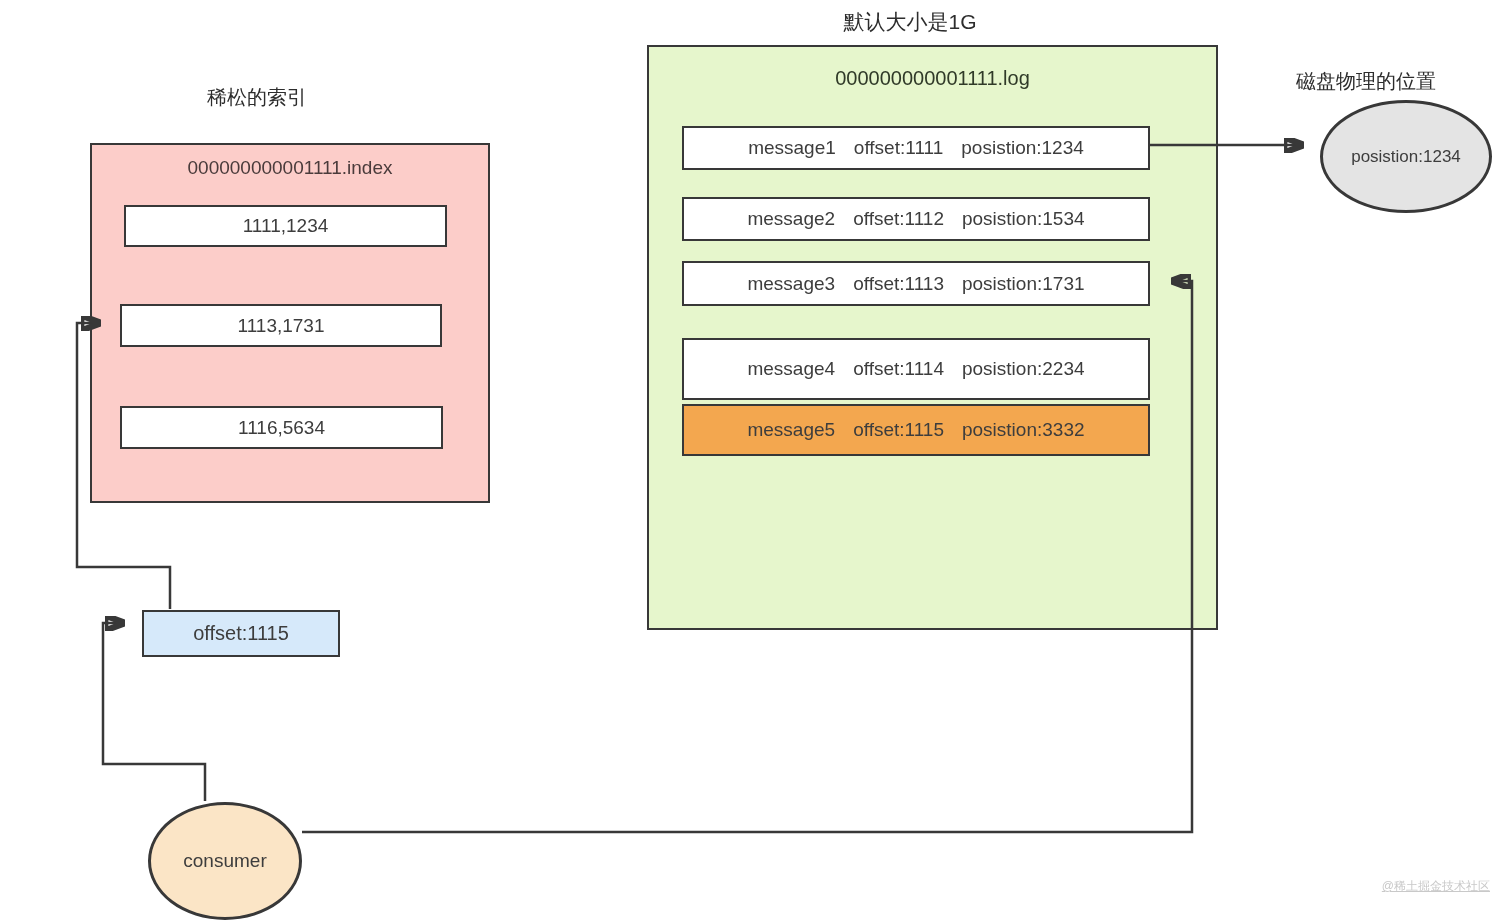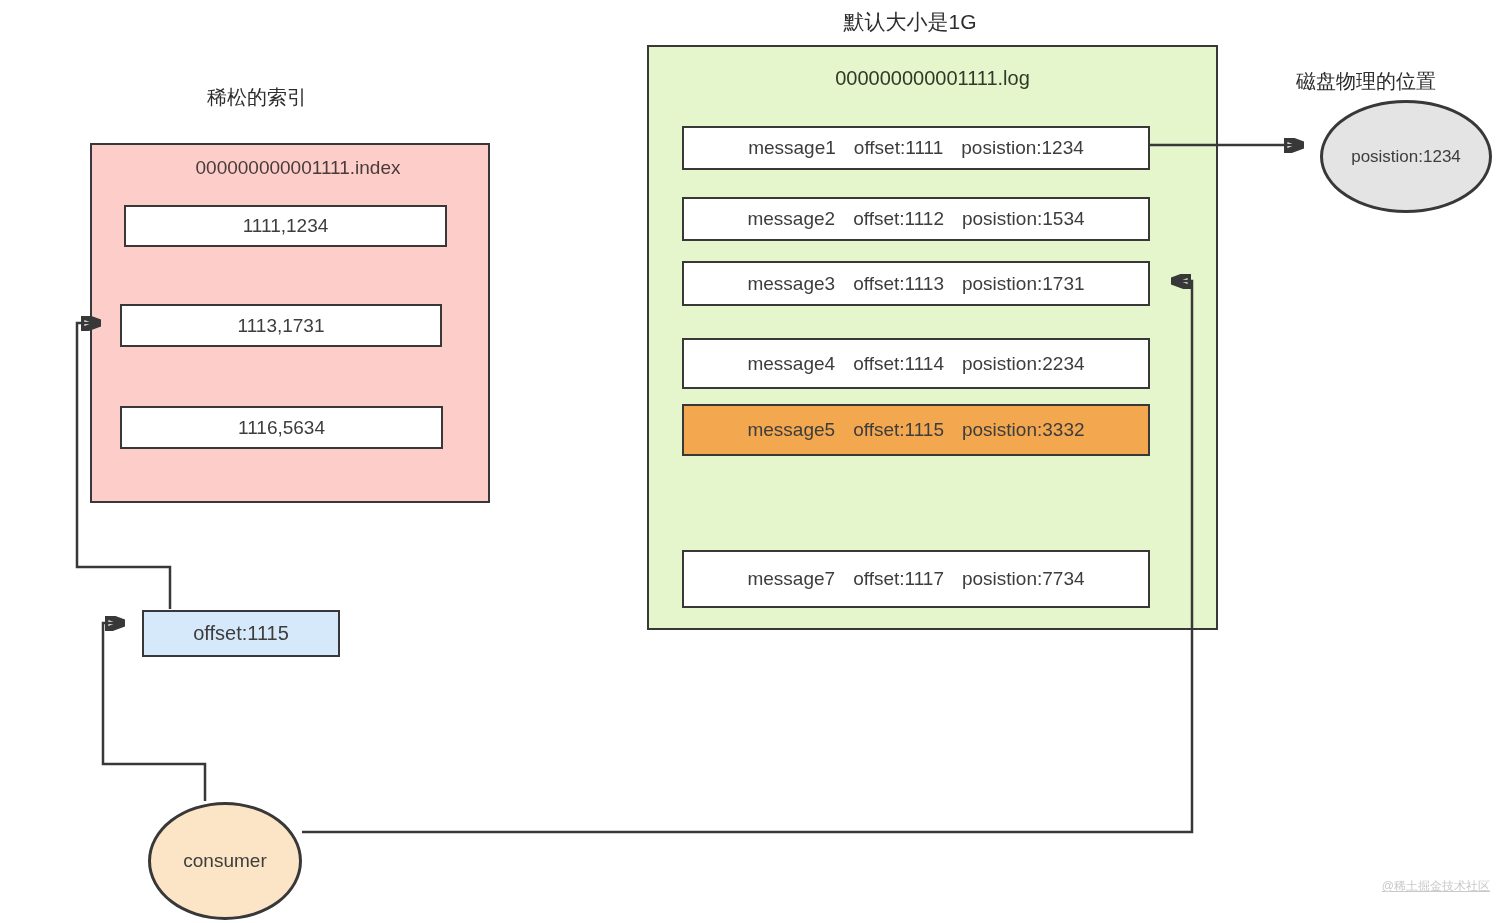--- a/index.html
+++ b/index.html
@@ -12,21 +12,21 @@
     font-family:"Liberation Sans","DejaVu Sans",sans-serif; color:var(--text);
     overflow:hidden;
   }
   .abs{position:absolute;}
   .title{font-size:21px; font-weight:500; text-align:center; color:#2d2d2d;}
   
   .index-box{
     left:90px; top:143px; width:400px; height:360px;
     background:var(--pink); border:2.5px solid var(--line); box-sizing:border-box;
   }
-  .index-name{left:0; top:12px; width:100%; text-align:center; font-size:19px; color:#4a3b3b;padding-left:8px;}
+  .index-name{left:0; top:12px; width:100%; text-align:center; font-size:19px; color:#4a3b3b;}
   .entry{
     background:#ffffff; border:2px solid var(--line); box-sizing:border-box;
     display:flex; align-items:center; justify-content:center; font-size:19px;
   }
   
   .log-box{
     left:647px; top:45px; width:571px; height:585px;
     background:var(--green); border:2.5px solid var(--line); box-sizing:border-box;
   }
   .log-name{left:0; top:20px; width:100%; text-align:center; font-size:20px; color:#303a28;}
@@ -81,34 +81,29 @@
     <div class="abs msg" style="top:150px; height:44px;">
       <span>message2</span>
       <span>offset:1112</span>
       <span>posistion:1534</span>
     </div>
     <div class="abs msg" style="top:214px; height:45px;">
       <span>message3</span>
       <span>offset:1113</span>
       <span>posistion:1731</span>
     </div>
-    <div class="abs msg" style="top:291px; height:51px;">
+    <div class="abs msg" style="top:291px; height:62px;">
       <span>message4</span>
       <span>offset:1114</span>
       <span>posistion:2234</span>
     </div>
     <div class="abs msg highlight" style="top:357px; height:52px;">
       <span>message5</span>
       <span>offset:1115</span>
       <span>posistion:3332</span>
-    </div>
-    <div class="abs msg" style="top:503px; height:58px;">
-      <span>message7</span>
-      <span>offset:1117</span>
-      <span>posistion:7734</span>
     </div>
   </div>
 
   <div class="abs ellipse disk-ellipse">
     <span>posistion:1234</span>
   </div>
 
   <div class="abs pointer-box">
     <span>offset:1115</span>
   </div>

